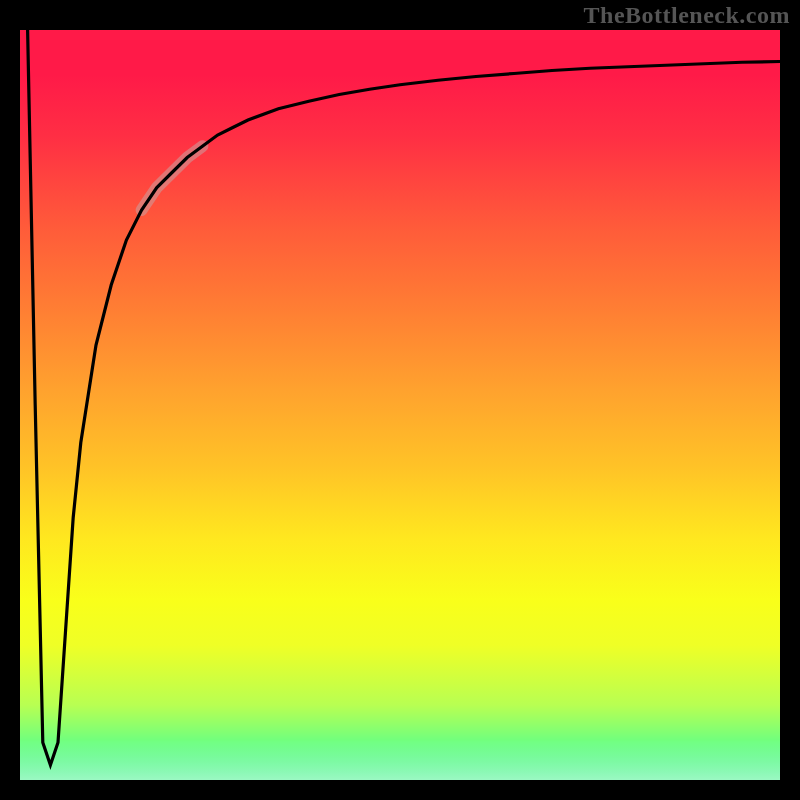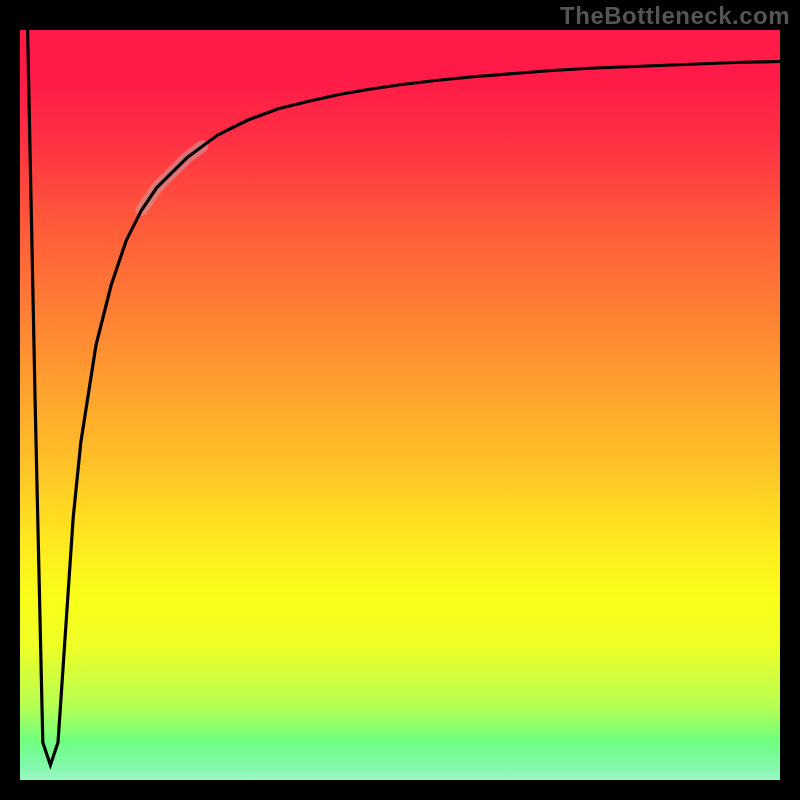--- a/index.html
+++ b/index.html
@@ -9,20 +9,21 @@
     height: 800px;
     background: #000;
     font-family: Arial, Helvetica, sans-serif;
     overflow: hidden;
   }
   .outer {
     position: relative;
     width: 800px;
     height: 800px;
     background: #000;
+    font-family: Liberation Serif, serif;
   }
   .watermark {
     position: absolute;
     top: 2px;
     right: 10px;
     color: #555555;
     font-size: 24px;
     font-weight: 600;
     letter-spacing: 0.5px;
     z-index: 40;

